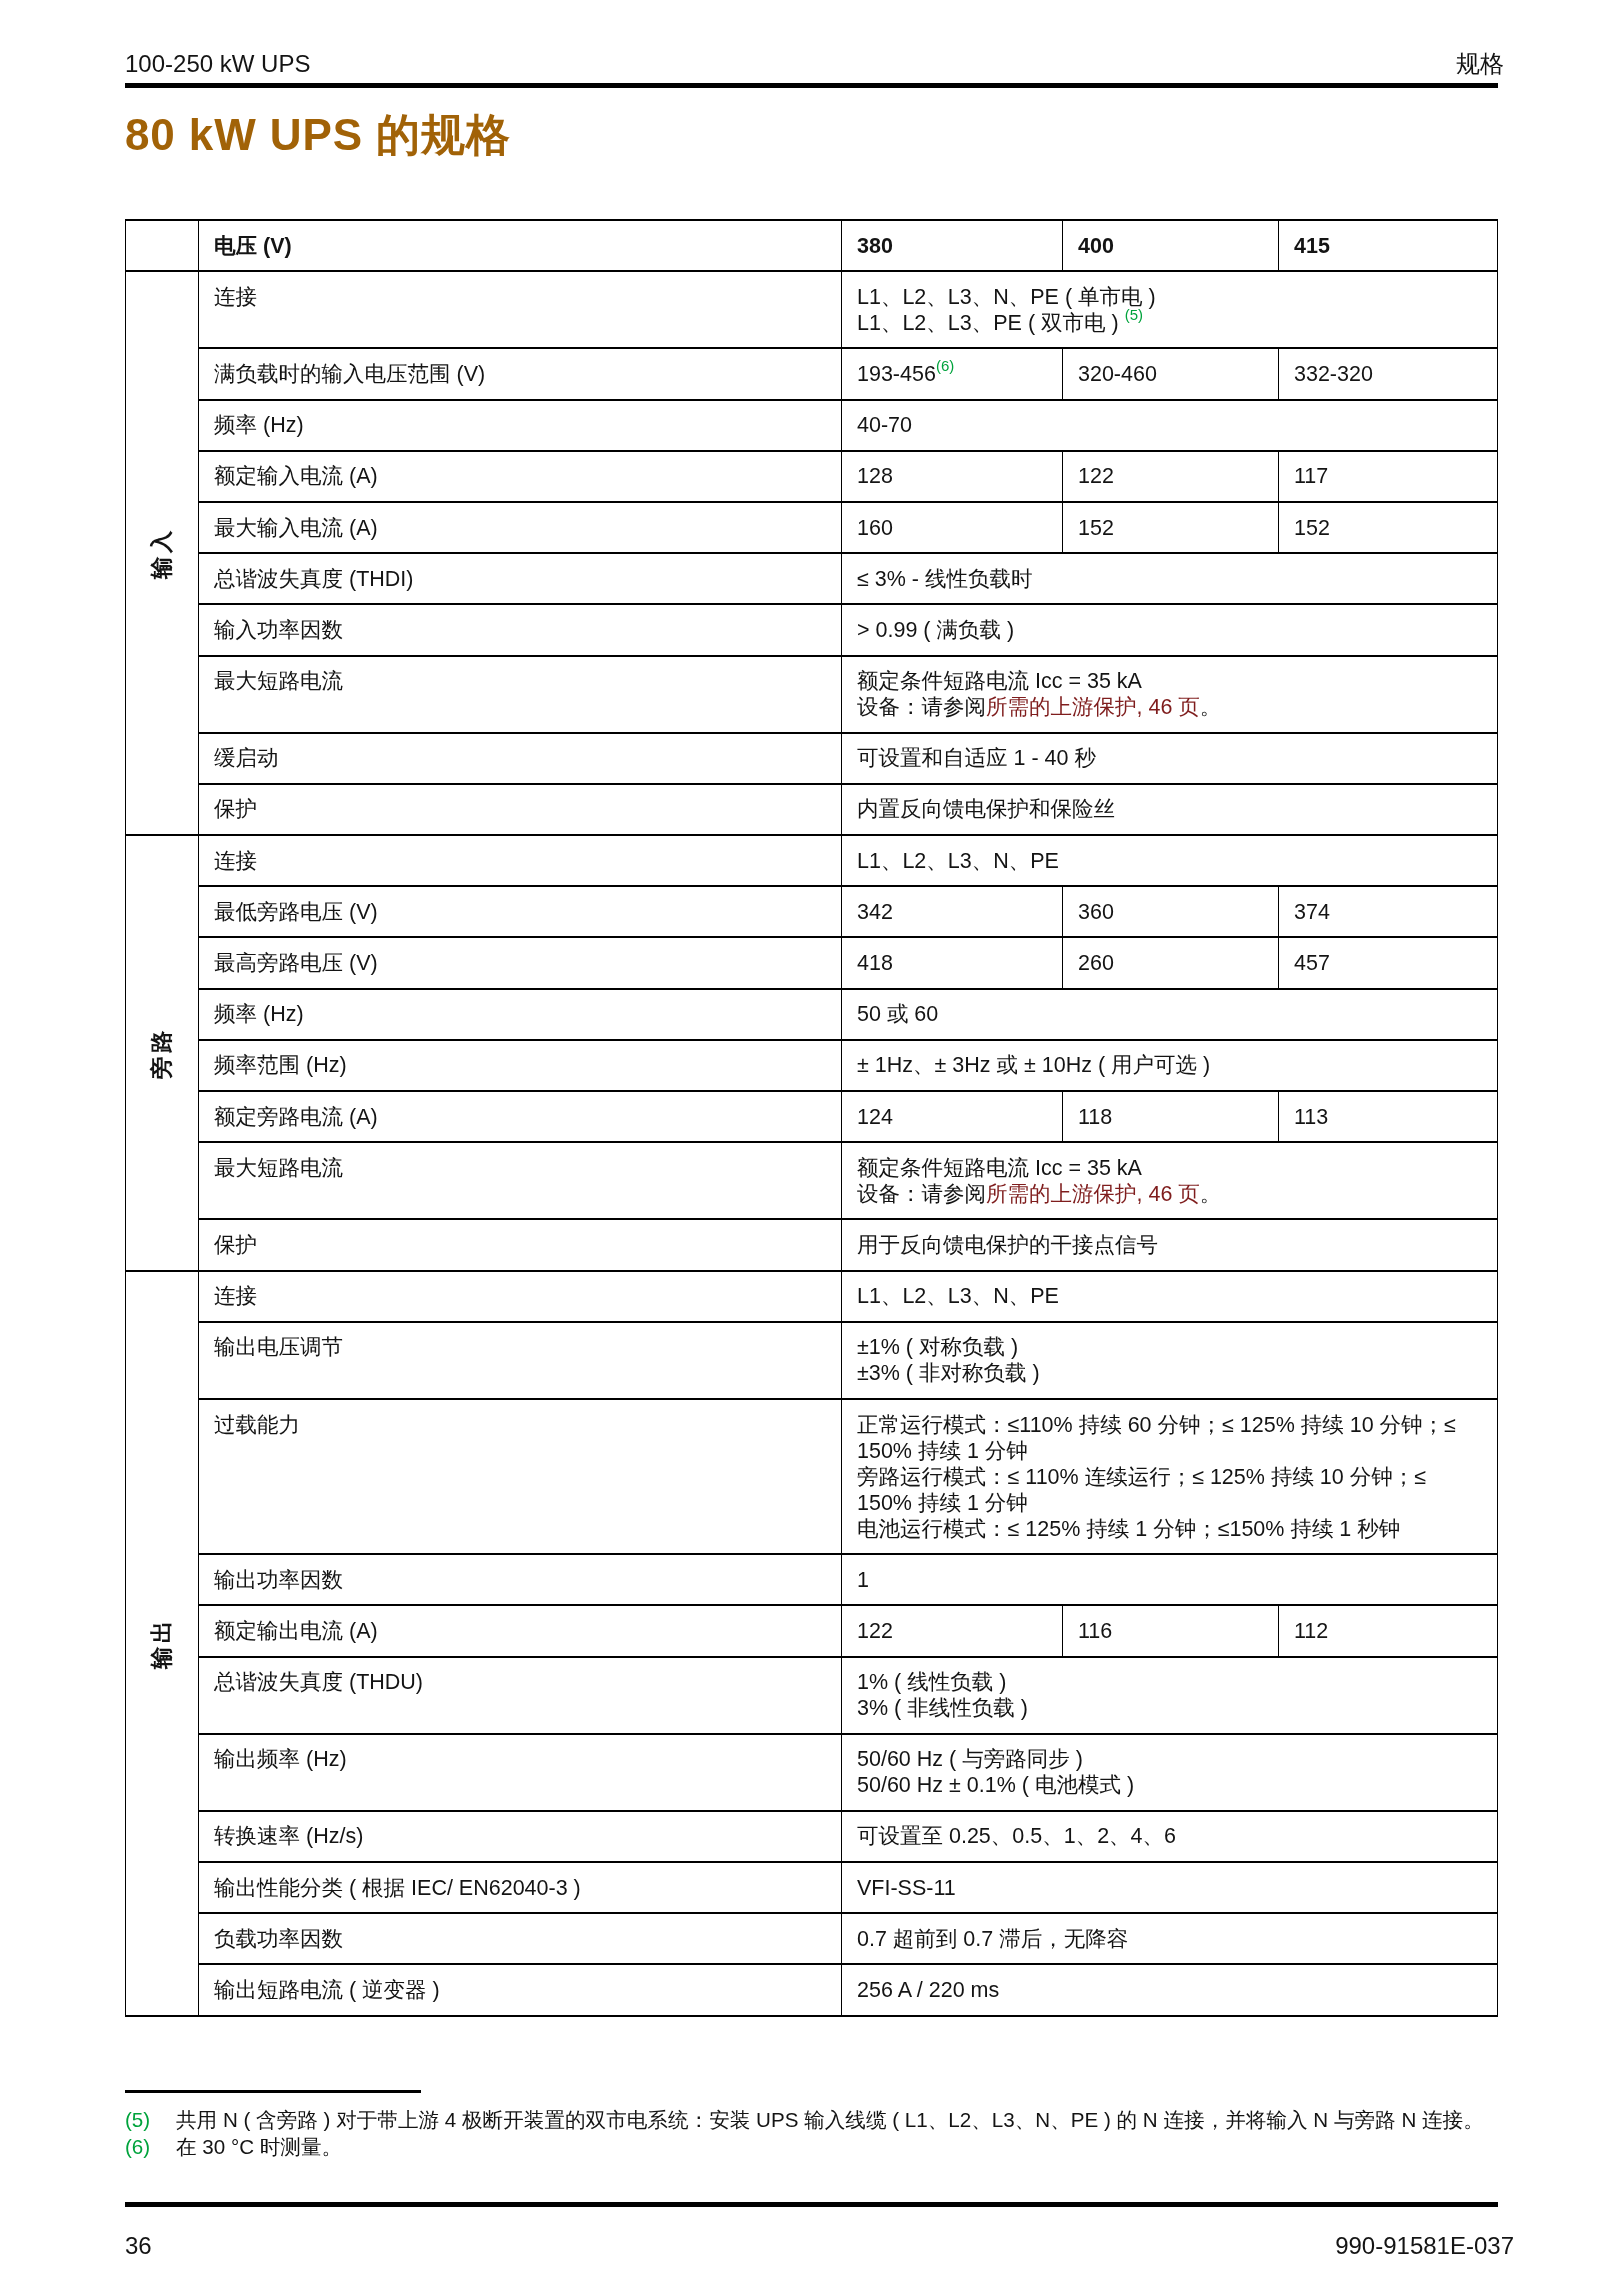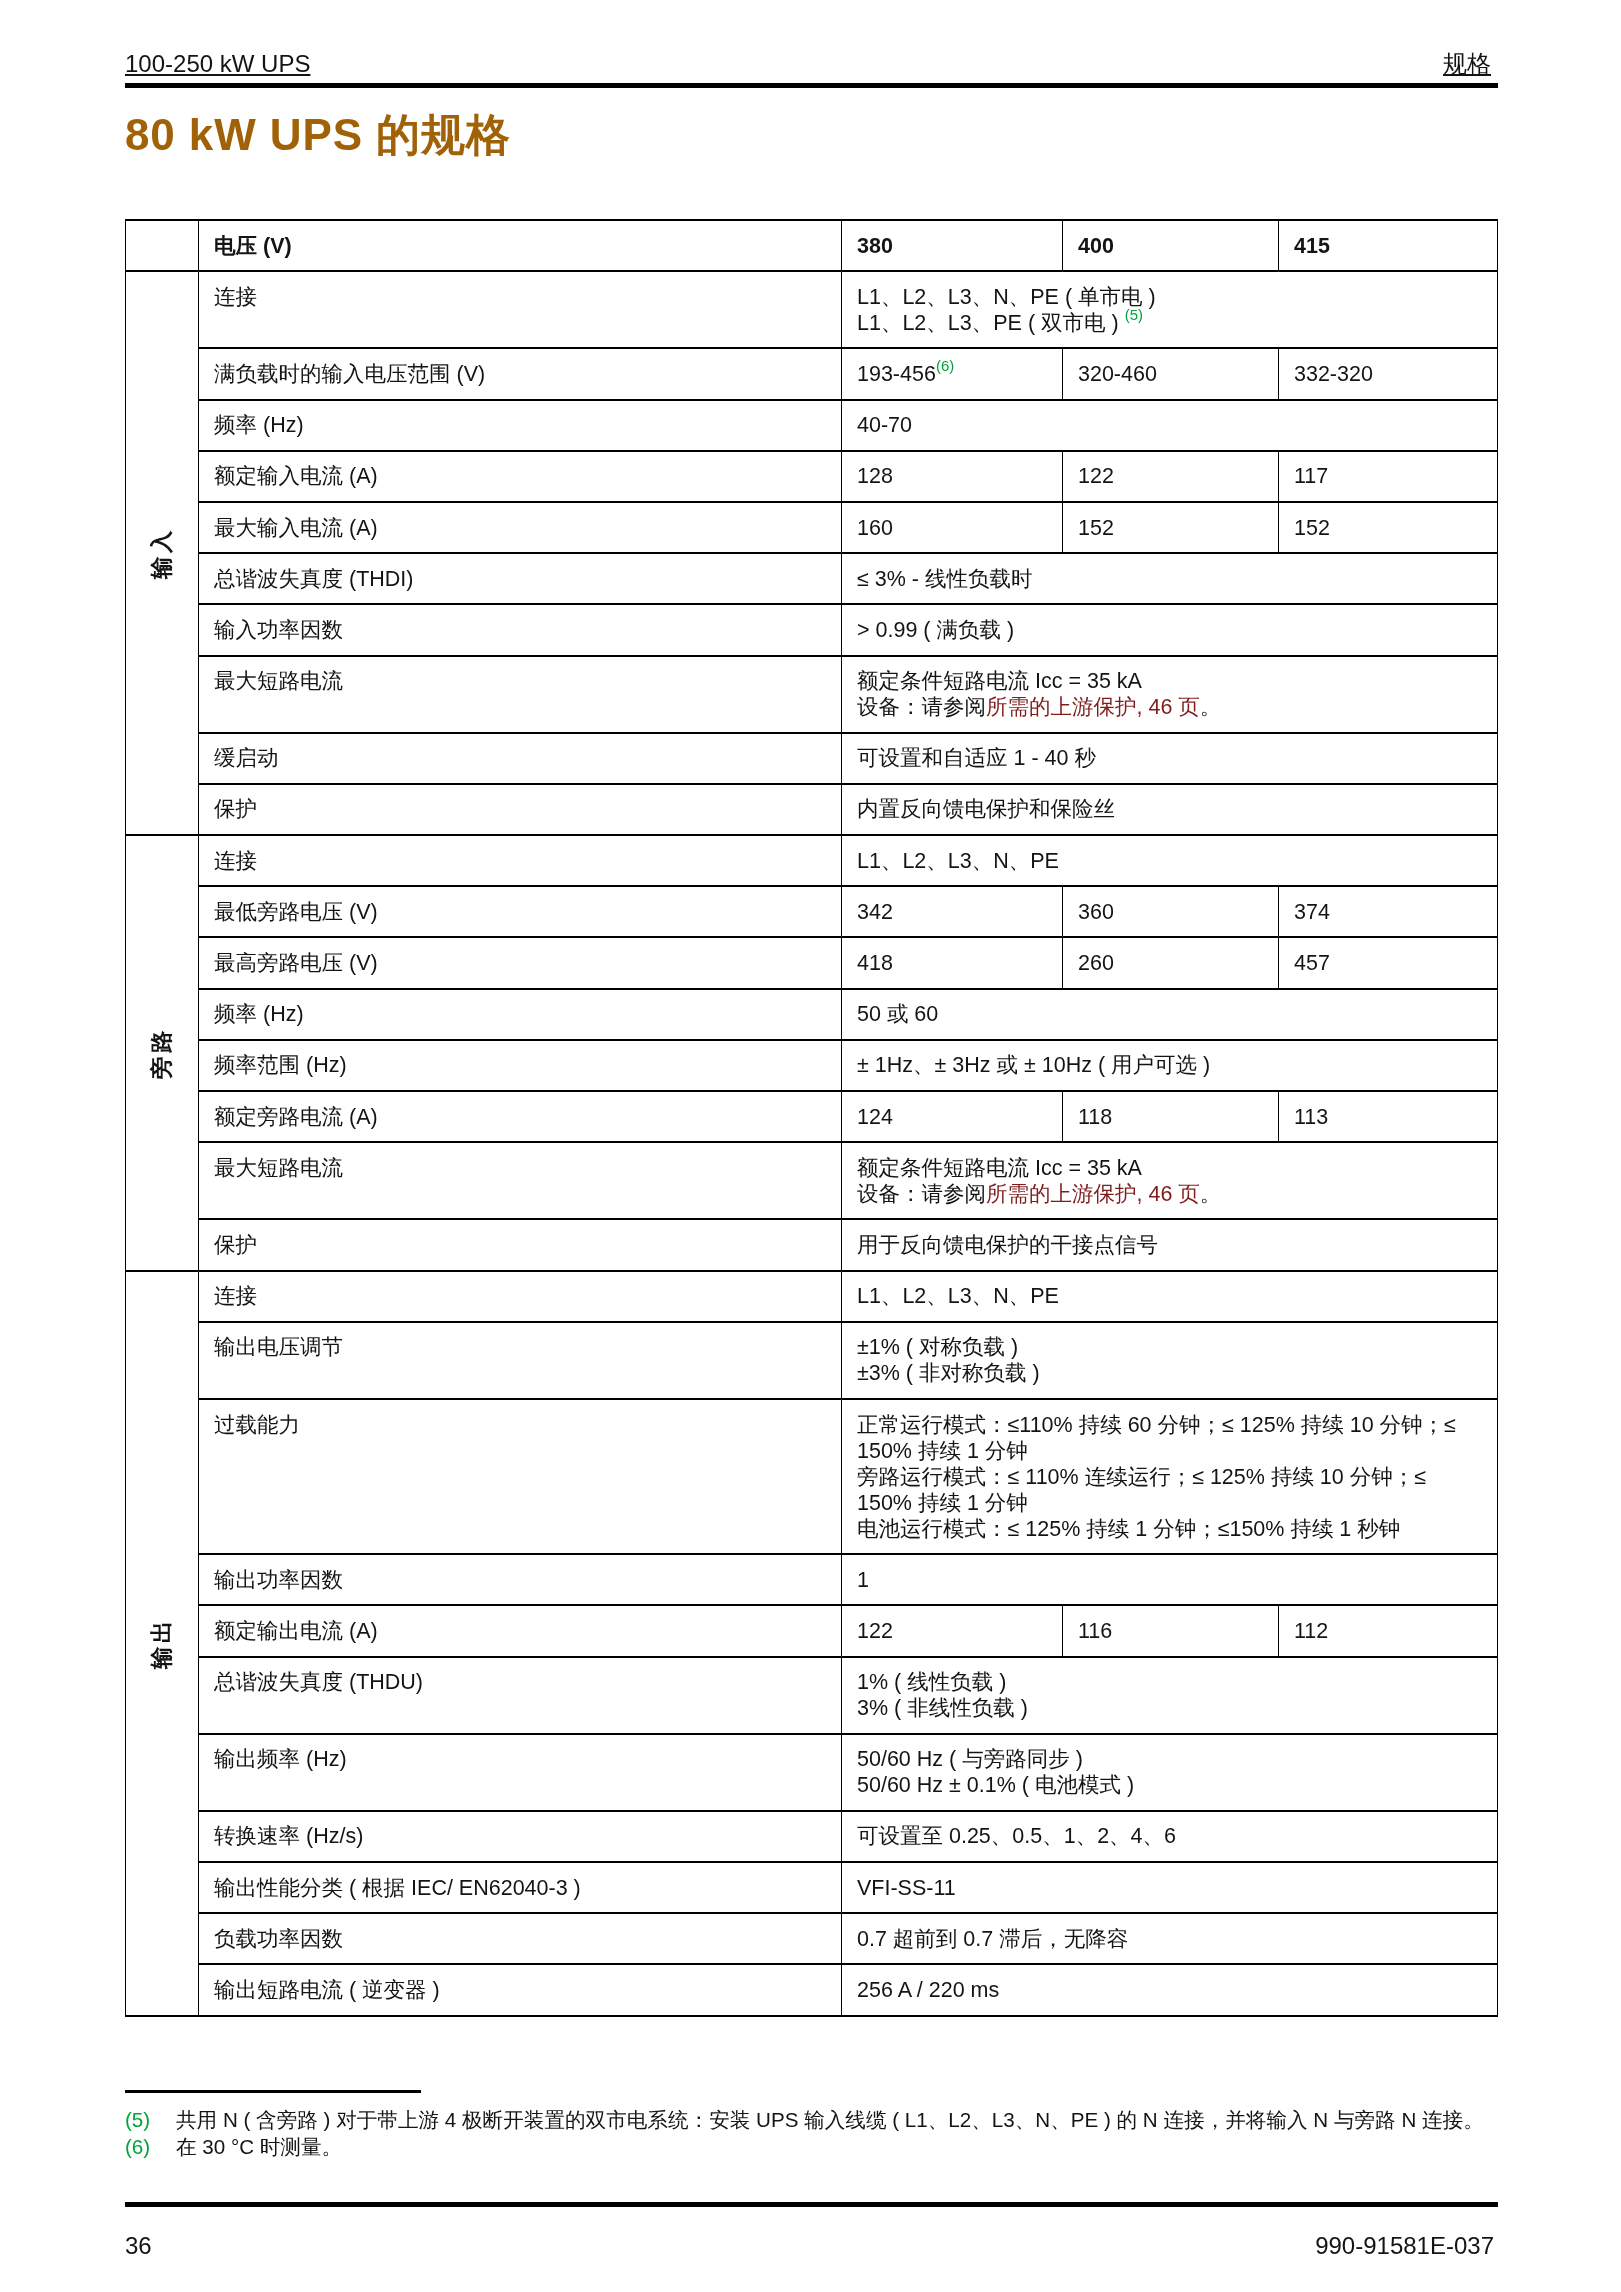--- a/index.html
+++ b/index.html
@@ -7,24 +7,23 @@
   .page {
     position:relative;
     width:1621px; height:2293px;
     background:#ffffff;
     color:#141414;
     font-family:"Liberation Sans","DejaVu Sans",sans-serif;
     overflow:hidden;
   }
   
   .pheader {
-    position:absolute; top:48px; left:125px; right:130px;
+    position:absolute; top:48px; left:125px; right:117px;
     display:flex; justify-content:space-between; align-items:baseline;
     font-size:24px;
-    text-decoration:underline;
   }
   .header-rule {
     position:absolute; top:83px; left:125px; right:123px;
     height:4.5px; background:#000;
   }
   
   .title {
     position:absolute; top:106px; left:125px;
     font-size:44px; font-weight:bold; color:#a16207;
     letter-spacing:0.9px;
@@ -70,21 +69,21 @@
   }
   .fnitem { display:flex; align-items:flex-start; }
   .fnmark { width:51px; flex:0 0 51px; color:#00a33c; }
   .fntext { flex:1; }
   
   .footer-rule {
     position:absolute; top:2202px; left:125px; right:123px;
     height:5.4px; background:#000;
   }
   .pfooter {
-    position:absolute; top:2232px; left:125px; right:127px;
+    position:absolute; top:2232px; left:125px; right:107px;
     display:flex; justify-content:space-between; align-items:baseline;
     font-size:24px;
   }
 </style>
 </head>
 <body>
 
 <div class="page">
 
   <div class="pheader">

